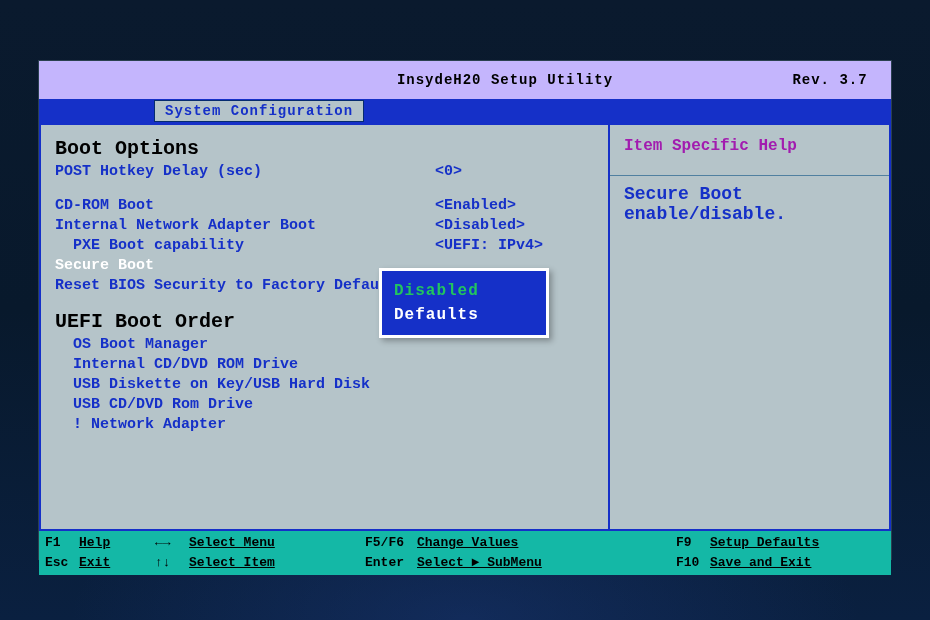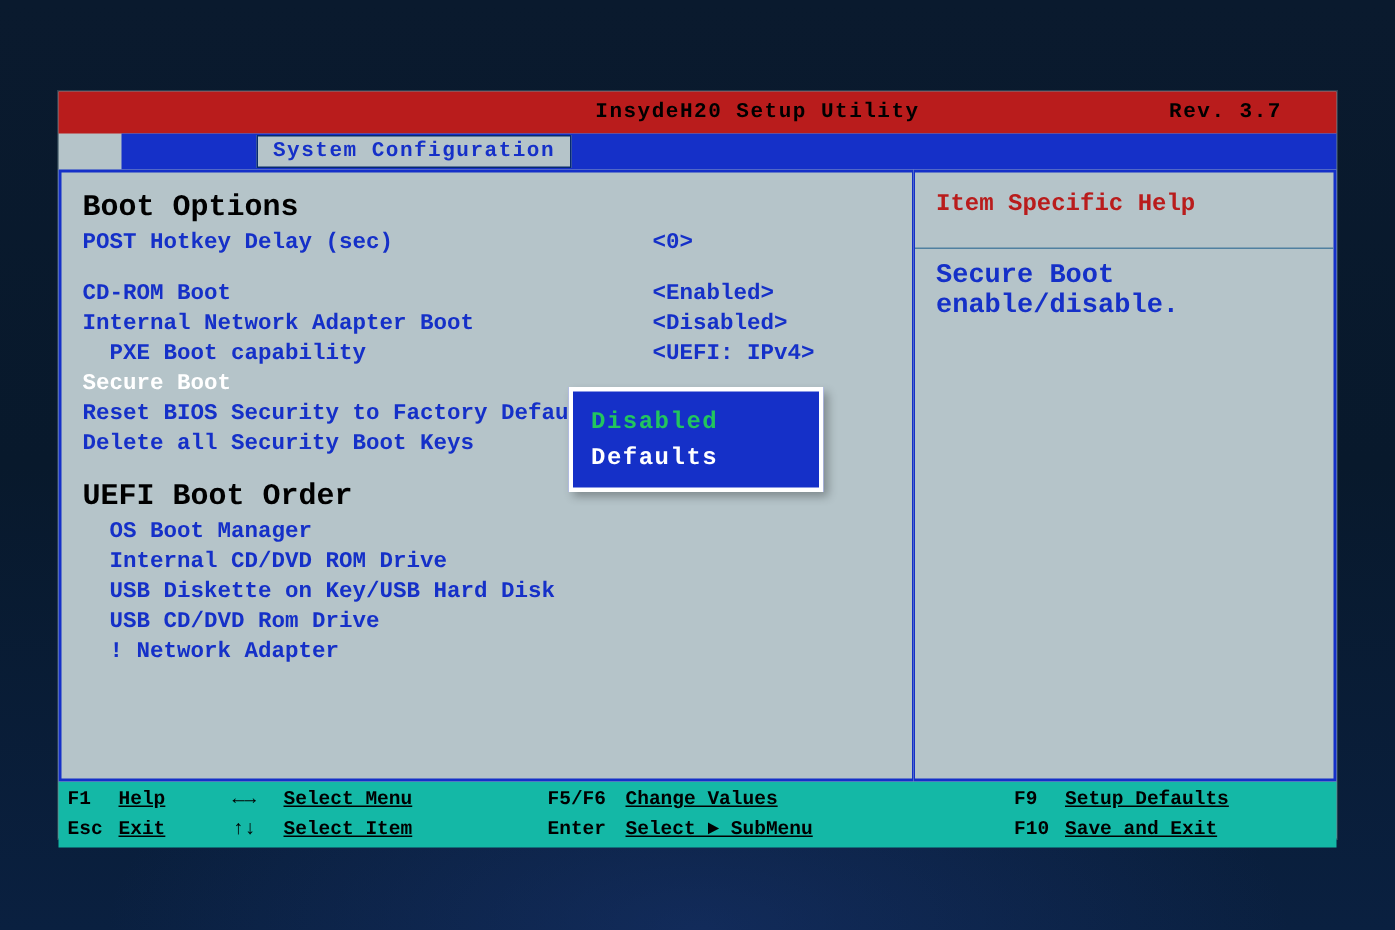--- a/index.html
+++ b/index.html
@@ -26,41 +26,40 @@
     .bios-window {
       position: absolute;
       top: 60px;
       left: 38px;
       width: 854px;
       height: 500px;
       background: #b5c4c9;
       border: 1px solid #2a4050;
     }
     .header-bar {
-      background: #b91c1c;
-      height: 28px;
+      background: #c4b5fd;
+      height: 38px;
       display: flex;
       justify-content: space-between;
       align-items: center;
-      padding: 0 14px;
+      padding: 0 1px;
       color: #000;
       font-weight: bold;
       font-size: 14px;
       letter-spacing: 1px;
     }
     .header-left { width: 200px; }
     .header-center { flex: 1; text-align: center; }
     .header-right { width: 120px; text-align: center; }
     .tab-bar {
       background: #1530c8;
       height: 24px;
       display: flex;
       align-items: center;
-      padding-left: 90px;
-      margin-left: 42px;
+      padding-left: 115px;
     }
     .tab {
       background: #b5c4c9;
       color: #1530c8;
       padding: 2px 10px;
       font-weight: bold;
       font-size: 14px;
       letter-spacing: 1px;
       border: 1px solid #062b6f;
       height: 22px;
@@ -108,21 +107,21 @@
     .option-value {
       color: #1530c8;
       font-weight: bold;
     }
     .selected-row .option-label {
       color: #fff;
       font-weight: bold;
     }
     .spacer { height: 14px; }
     .help-title {
-      color: #b91c1c;
+      color: #a21caf;
       font-weight: bold;
       font-size: 16px;
       margin-bottom: 20px;
     }
     .help-divider {
       border-top: 1px solid #5080a0;
       margin: 8px -14px;
     }
     .help-text {
       color: #1530c8;
@@ -216,23 +215,20 @@
       </div>
 
       <div class="option-row selected-row">
         <span class="option-label">Secure Boot</span>
       </div>
 
       <div class="option-row">
         <span class="option-label">Reset BIOS Security to Factory Defau</span>
       </div>
 
-      <div class="option-row">
-        <span class="option-label">Delete all Security Boot Keys</span>
-      </div>
 
       <div class="spacer"></div>
 
       <div class="section-heading">UEFI Boot Order</div>
 
       <div class="option-row">
         <span class="option-label indented">OS Boot Manager</span>
       </div>
       <div class="option-row">
         <span class="option-label indented">Internal CD/DVD ROM Drive</span>

